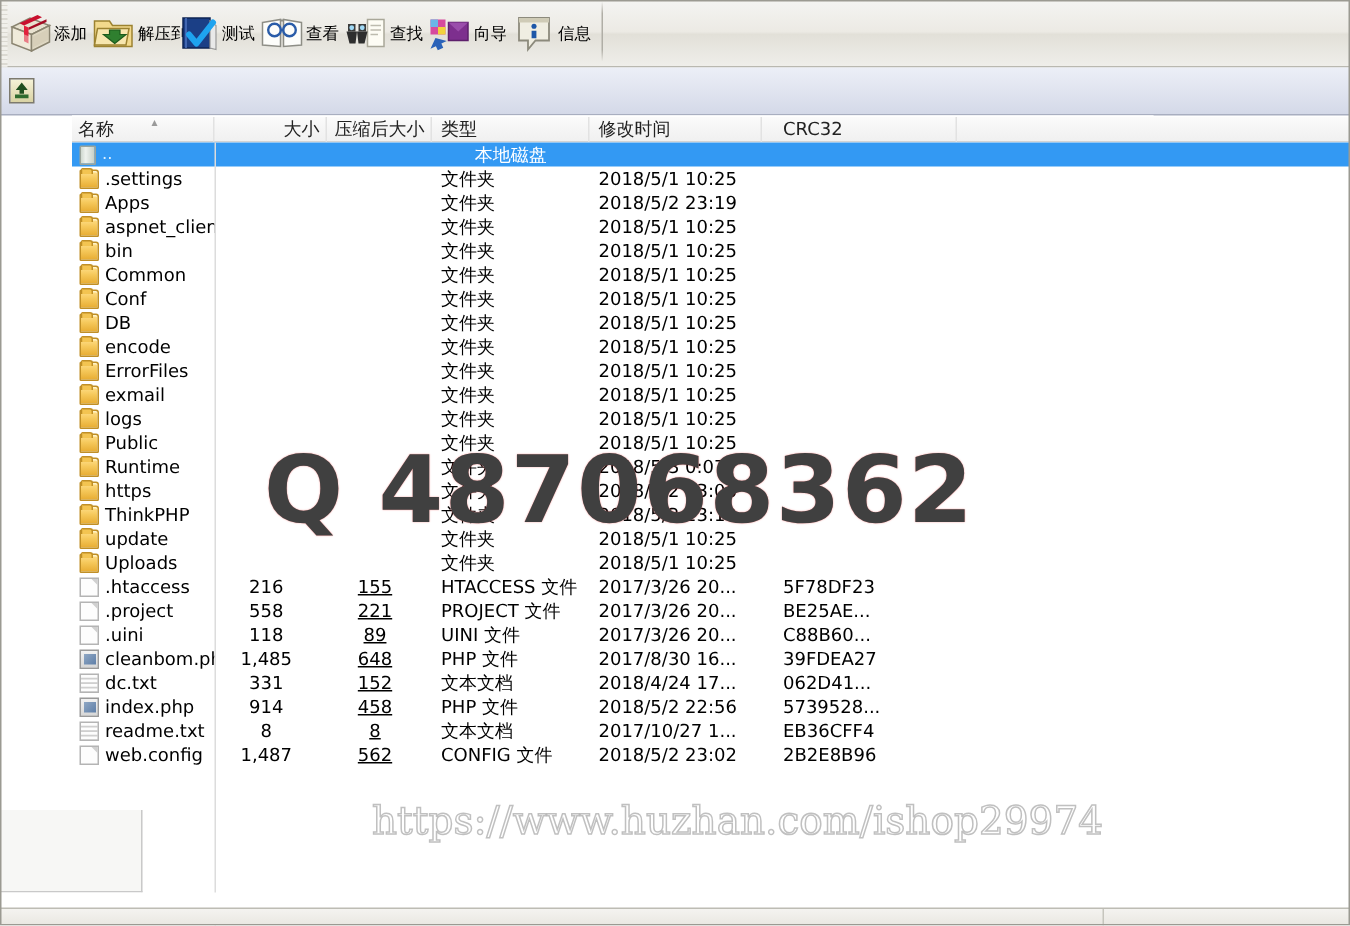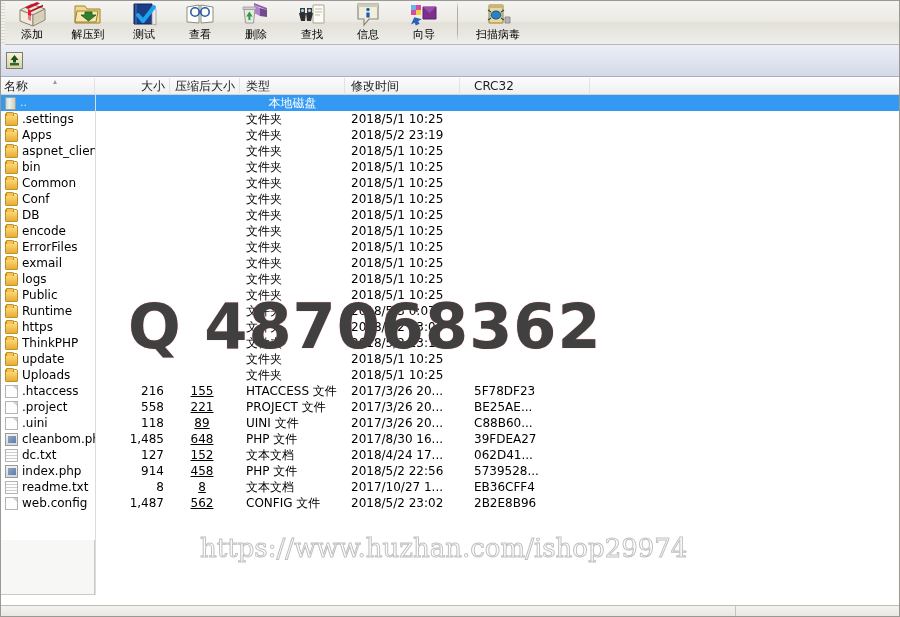--- a/index.html
+++ b/index.html
@@ -13,21 +13,21 @@
 
   
   #toolbar{
     position:relative; height:45px; width:900px;
     background:linear-gradient(to bottom,#f4f4f2 0%,#eceae4 48%,#e2e0d8 52%,#efeeea 100%);
     border-bottom:1px solid #b9b8b0;
     display:flex; align-items:flex-start; padding-left:4px;
   }
   .tb-btn{
     width:56px; height:44px;
-    display:flex; flex-direction:column; align-items:center; justify-content:flex-start;
+    display:flex; flex-direction:row; align-items:center; justify-content:flex-start;
     padding-top:1px; cursor:default;
   }
   .tb-btn.wide{ width:70px; }
   .tb-icon{ width:32px; height:27px; position:relative; }
   .tb-label{
     font-size:11px; line-height:12px; margin-top:1px; color:#000;
     white-space:nowrap; font-family:"DejaVu Sans",sans-serif;
   }
   .tb-sep{
     width:1px; height:40px; margin:1px 5px 0 5px;
@@ -51,21 +51,21 @@
   #up-icon{
     width:17px; height:17px; border:1px solid #7d7a6e;
     background:linear-gradient(to bottom,#f6f3d8,#d9d2a4);
     display:flex; align-items:center; justify-content:center;
     position:relative;
   }
 
   
   #listwrap{
     position:relative; width:721px; height:540px;
-    background:#fff; border-top:1px solid #fff;
+    background:#fff; border-top:1px solid #fff;margin-left:48px;
   }
   
   #colhead{
     height:17px; width:900px; display:flex;
     background:linear-gradient(to bottom,#fbfbfb,#f0f0f0);
     border-bottom:1px solid #d3d3d3; position:relative;
   }
   .col{
     height:17px; font-size:12px; line-height:17px; color:#222;
     border-right:1px solid #e2e2e2; padding:0 4px; position:relative;
@@ -88,21 +88,21 @@
   
   #rows{ position:absolute; top:17px; left:0; width:900px; height:523px; background:#fff; }
   .row{
     height:16px; display:flex; align-items:center;
     font-size:12px; font-family:"DejaVu Sans",sans-serif; color:#000;
     position:relative;
   }
   .row.sel{ background:#3399f3; color:#fff; }
   .cell{ height:16px; line-height:16px; white-space:nowrap; overflow:hidden; }
   .cell.name{ width:95px; display:flex; align-items:center; padding-left:5px; }
-  .cell.size{ width:75px; text-align:right; padding-right:6px; }
+  .cell.size{ width:75px; text-align:center; padding-right:6px; }
   .cell.pack{ width:70px; text-align:center; padding-right:6px;text-decoration:underline; }
   .cell.type{ width:105px; padding-left:6px; }
   .cell.time{ width:115px; padding-left:6px; }
   .cell.crc { width:130px; padding-left:14px; }
   .row.sel .cell.type{ text-align:center; width:105px; padding-left:0; }
 
   
   .ic{ width:13px; height:13px; margin-right:4px; flex:0 0 13px; position:relative; }
   .ic-folder{
     background:linear-gradient(to bottom,#ffdf8a 0%,#f6c95c 45%,#e8ad33 100%);
@@ -243,90 +243,65 @@
         <path d="M29 6 L17 4 L17 22 L29 21 Z" fill="#fdfdfa" stroke="#8e8e86" stroke-width="1"></path>
         <path d="M15 4 L16 5 L17 4" fill="none" stroke="#8e8e86"></path>
         <ellipse cx="11" cy="11" rx="4.2" ry="4.2" fill="none" stroke="#2a5ca8" stroke-width="1.6"></ellipse>
         <ellipse cx="21" cy="11" rx="4.2" ry="4.2" fill="none" stroke="#2a5ca8" stroke-width="1.6"></ellipse>
         <path d="M15 11 L17 11" stroke="#2a5ca8" stroke-width="1.6"></path>
       </svg>
     </span>
     <span class="tb-label">查看</span>
   </div>
 
-  <div class="tb-btn">
-    <span class="tb-icon">
-      <svg width="32" height="27" viewBox="0 0 32 27">
-        <path d="M14 2 L27 7 L27 9 L14 4 Z" fill="#8e5fae"></path>
-        <path d="M14 4 L14 12 L20 15 L20 7 Z" fill="#b07fd0"></path>
-        <path d="M20 7 L27 9 L27 16 L20 15 Z" fill="#6e4a8a"></path>
-        <path d="M4 8 L15 8 L13.5 22 L5.5 22 Z" fill="#e7e7e7" stroke="#9a9a9a" stroke-width="1"></path>
-        <path d="M3 6 L16 6 L16 8.5 L3 8.5 Z" fill="#cfcfcf" stroke="#9a9a9a" stroke-width=".8"></path>
-        <path d="M9.4 10.5 L6.2 15.5 L8.4 15.5 L8.4 19 L10.4 19 L10.4 15.5 L12.6 15.5 Z" fill="#2f9e2f"></path>
-      </svg>
-    </span>
-    <span class="tb-label">删除</span>
-  </div>
 
   <div class="tb-btn">
     <span class="tb-icon">
       <svg width="32" height="27" viewBox="0 0 32 27">
         <path d="M17 4 L28 4 L28 22 L17 22 Z" fill="#fdfcf4" stroke="#a9a799" stroke-width="1"></path>
         <path d="M19 8 L26 8 M19 11 L26 11 M19 14 L24 14" stroke="#bdbbae" stroke-width="1"></path>
         <path d="M4 7 L9 7 L9 12 L4 12 Z" fill="#3b3b3b"></path>
         <path d="M11 7 L16 7 L16 12 L11 12 Z" fill="#3b3b3b"></path>
         <path d="M3 12 L10 12 L9 20 L5 20 Z" fill="#2e2e2e"></path>
         <path d="M10 12 L17 12 L15 20 L11 20 Z" fill="#2e2e2e"></path>
         <circle cx="6.5" cy="9.5" r="1.6" fill="#9fd8f5"></circle>
         <circle cx="13.5" cy="9.5" r="1.6" fill="#9fd8f5"></circle>
       </svg>
     </span>
     <span class="tb-label">查找</span>
   </div>
 
   <div class="tb-btn">
     <span class="tb-icon">
       <svg width="32" height="27" viewBox="0 0 32 27">
-        <path d="M6 3 L26 3 L26 18 L17 18 L12 24 L12 18 L6 18 Z" fill="#f0eee2" stroke="#8c8a7c" stroke-width="1.2"></path>
-        <path d="M6 3 L26 3 L26 6 L6 6 Z" fill="#cfcbb6"></path>
-        <circle cx="16" cy="8.5" r="1.7" fill="#1d57a8"></circle>
-        <path d="M14.4 11.5 L17.6 11.5 L17.6 16.5 L14.4 16.5 Z" fill="#1d57a8"></path>
-      </svg>
-    </span>
-    <span class="tb-label">信息</span>
-  </div>
-
-  <div class="tb-btn">
-    <span class="tb-icon">
-      <svg width="32" height="27" viewBox="0 0 32 27">
         <path d="M3 4 L13 4 L13 14 L3 14 Z" fill="#d64b9e"></path>
         <path d="M3 4 L8 4 L8 9 L3 9 Z" fill="#6ab5e8"></path>
         <path d="M8 9 L13 9 L13 14 L8 14 Z" fill="#f2d23c"></path>
         <path d="M15 6 L28 6 L28 18 L15 18 Z" fill="#7d2f8e" stroke="#5d1f6b" stroke-width="1"></path>
         <path d="M15 6 L21.5 12 L28 6" fill="#9a4dab"></path>
         <path d="M8 16 L14 21 L10 21 L10 24 L6 24 L6 21 L2 21 Z" fill="#2a62b8" transform="rotate(-25 8 20)"></path>
       </svg>
     </span>
     <span class="tb-label">向导</span>
   </div>
 
-  <div class="tb-sep"></div>
-
-  <div class="tb-btn wide">
+  <div class="tb-btn">
     <span class="tb-icon">
       <svg width="32" height="27" viewBox="0 0 32 27">
-        <path d="M7 4 L21 4 L21 22 L7 22 Z" fill="#e8d89a" stroke="#9c8230" stroke-width="1"></path>
-        <path d="M7 4 L21 4 L21 7 L7 7 Z" fill="#c9b671"></path>
-        <ellipse cx="14" cy="14" rx="5" ry="4" fill="#2f7fc4" stroke="#14538a" stroke-width="1"></ellipse>
-        <path d="M9 11 L6 9 M9 17 L6 19 M19 11 L22 9 M19 17 L22 19" stroke="#14538a" stroke-width="1.3"></path>
-        <path d="M23 16 L28 16 L28 22 L23 22 Z" fill="#b4b4b4" stroke="#7d7d7d" stroke-width=".8"></path>
+        <path d="M6 3 L26 3 L26 18 L17 18 L12 24 L12 18 L6 18 Z" fill="#f0eee2" stroke="#8c8a7c" stroke-width="1.2"></path>
+        <path d="M6 3 L26 3 L26 6 L6 6 Z" fill="#cfcbb6"></path>
+        <circle cx="16" cy="8.5" r="1.7" fill="#1d57a8"></circle>
+        <path d="M14.4 11.5 L17.6 11.5 L17.6 16.5 L14.4 16.5 Z" fill="#1d57a8"></path>
       </svg>
     </span>
-    <span class="tb-label">扫描病毒</span>
-  </div>
+    <span class="tb-label">信息</span>
+  </div>
+
+  <div class="tb-sep"></div>
+
 
 
 </div>
 
 <div id="addrbar">
   <div id="up-icon">
     <svg width="13" height="13" viewBox="0 0 13 13">
       <path d="M2 9 L11 9 L11 11.5 L2 11.5 Z" fill="#2f6b2f"></path>
       <path d="M6.5 1 L10.5 6 L8 6 L8 8.5 L5 8.5 L5 6 L2.5 6 Z" fill="#1f4f1f"></path>
     </svg>
@@ -589,21 +564,21 @@
         <div class="cell pack">648</div>
         <div class="cell type">PHP 文件</div>
         <div class="cell time">2017/8/30 16...</div>
         <div class="cell crc">39FDEA27</div>
       </div>
       <div class="row">
         <div class="cell name">
           <span class="ic ic-txt"></span>
           <span>dc.txt</span>
         </div>
-        <div class="cell size">127</div>
+        <div class="cell size">331</div>
         <div class="cell pack">152</div>
         <div class="cell type">文本文档</div>
         <div class="cell time">2018/4/24 17...</div>
         <div class="cell crc">062D41...</div>
       </div>
       <div class="row">
         <div class="cell name">
           <span class="ic ic-php"></span>
           <span>index.php</span>
         </div>

